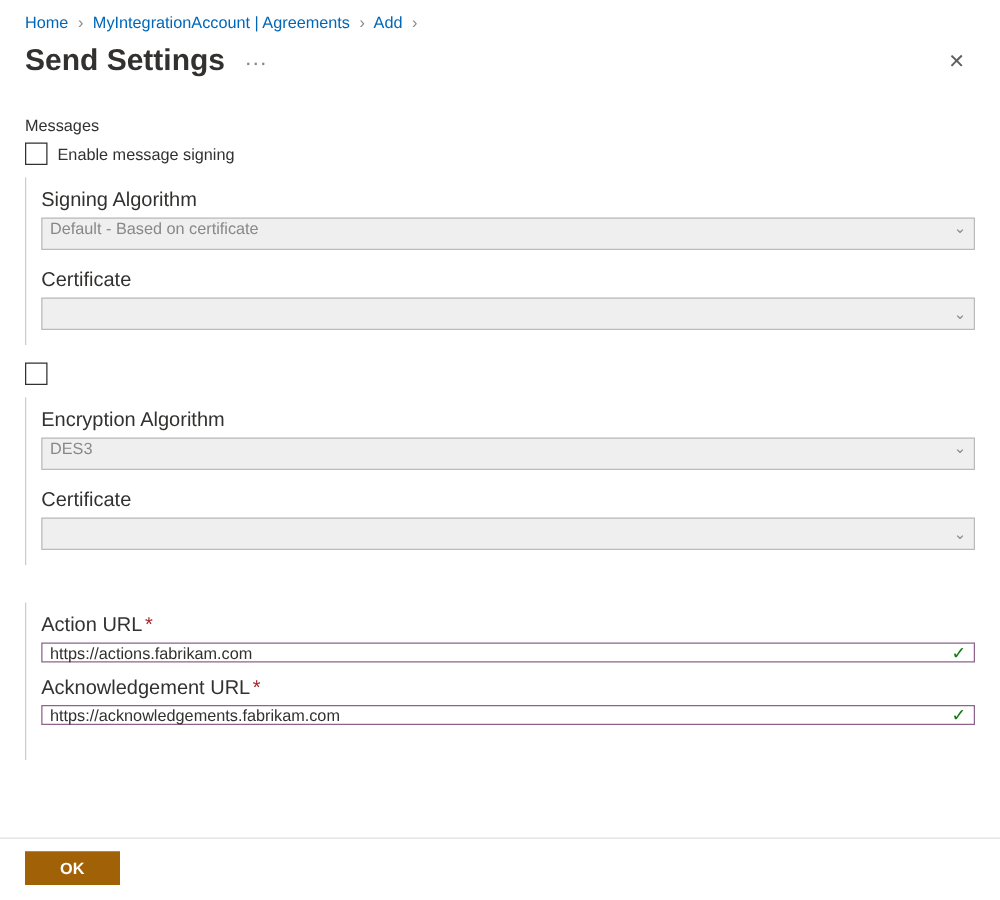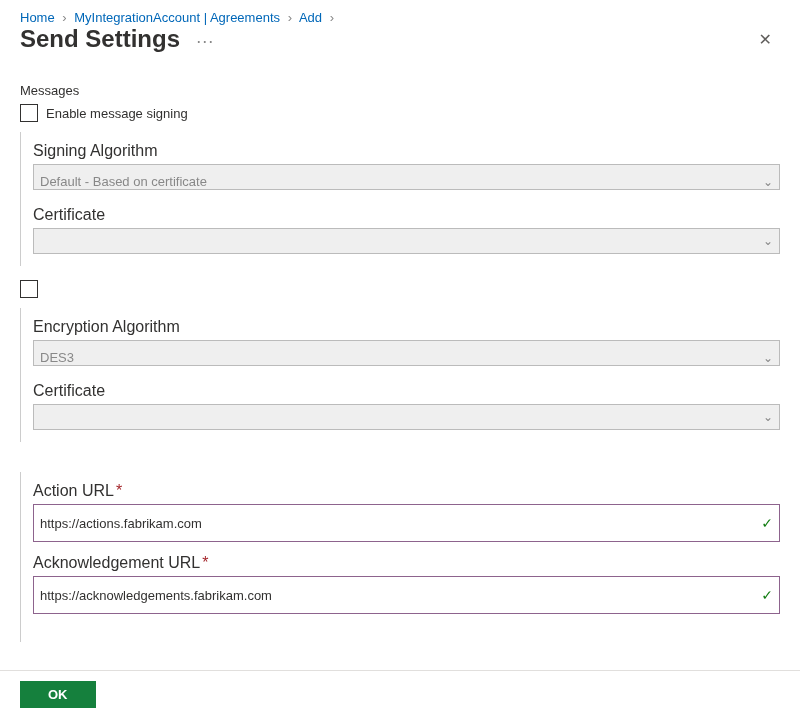--- a/index.html
+++ b/index.html
@@ -11,32 +11,33 @@
     width: 800px;
     height: 720px;
     overflow: hidden;
   }
   .page {
     padding: 10px 20px 0 20px;
     height: 670px;
   }
   .breadcrumb {
     font-size: 13px;
+    margin-bottom: 10px;
   }
   .breadcrumb a {
     color: #0067b8;
     text-decoration: none;
   }
   .breadcrumb .sep {
     color: #888;
     margin: 0 4px;
   }
   .header-row {
     display: flex;
-    align-items: center;
+    align-items: flex-start;
     justify-content: space-between;
     margin-bottom: 30px;
   }
   .page-title {
     font-size: 24px;
     font-weight: 600;
     color: #323130;
   }
   .ellipsis {
     color: #888;
@@ -72,21 +73,21 @@
     padding: 10px 0 12px 12px;
     margin-bottom: 14px;
   }
   .field-label {
     font-size: 16px;
     margin-bottom: 4px;
   }
   .required { color: #a4262c; margin-left: 2px; }
   .select-disabled {
     display: flex;
-    align-items: flex-end;
+    align-items: flex-start;
     justify-content: space-between;
     height: 26px;
     border: 1px solid #bbb;
     background: #efefef;
     padding: 0 6px;
     color: #888;
     font-size: 13px;
   }
   .select-empty {
     display: flex;
@@ -96,21 +97,21 @@
     border: 1px solid #bbb;
     background: #efefef;
     padding: 0 6px;
     color: #888;
   }
   .chev { font-size: 12px; color: #888; }
   .group-gap { height: 16px; }
   .text-input-row {
     display: flex;
     align-items: center;
-    height: 38px;
+    height: 16px;
     border: 1px solid #8d638d;
     padding: 0 6px;
     margin-bottom: 12px;
   }
   .text-input-row input {
     flex: 1;
     border: none;
     outline: none;
     font-size: 13px;
     font-family: inherit;
@@ -119,21 +120,21 @@
   }
   .check-valid {
     color: #107c10;
     font-size: 14px;
   }
   .footer {
     border-top: 1px solid #e1dfdd;
     padding: 10px 20px;
   }
   .ok-btn {
-    background: #15803d;
+    background: #a16207;
     color: #fff;
     border: none;
     font-size: 13px;
     font-weight: 600;
     padding: 6px 28px;
     cursor: pointer;
   }
 </style>
 </head>
 <body>

